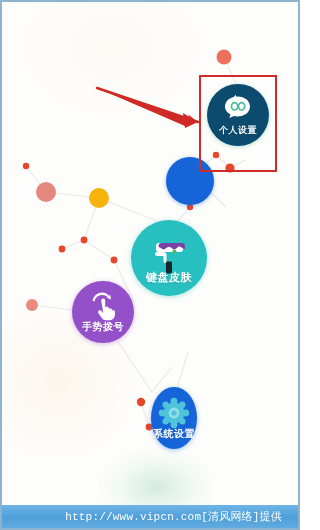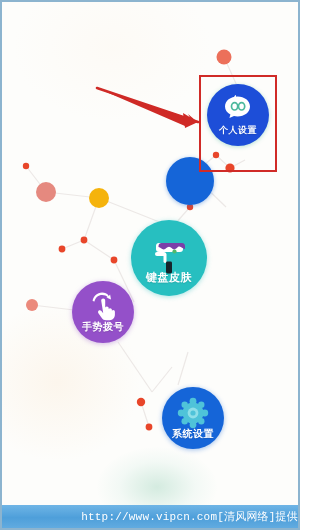--- a/index.html
+++ b/index.html
@@ -69,21 +69,21 @@
     letter-spacing: 0.5px;
     font-weight: bold;
     color: #ffffff;
     text-shadow: 0 1px 1px rgba(0,0,0,0.12);
     line-height: 1;
   }
 
   #bubble-personal {
     left: 205px; top: 82px;
     width: 62px; height: 62px;
-    background: #1d4ed8;
+    background: #0c4a6e;
     box-shadow: 0 1px 4px rgba(98,194,168,0.45);
   }
   #bubble-personal .cap { bottom: 11px; font-size: 9px; }
   #bubble-personal .glyph { top: 11px; }
 
   #bubble-plainblue {
     left: 164px; top: 155px;
     width: 48px; height: 48px;
     background: #1565d8;
     box-shadow: 0 1px 4px rgba(21,101,216,0.4);
@@ -101,22 +101,22 @@
   #bubble-gesture {
     left: 70px; top: 279px;
     width: 62px; height: 62px;
     background: #9450c9;
     box-shadow: 0 1px 5px rgba(148,80,201,0.4);
   }
   #bubble-gesture .cap { bottom: 10px; font-size: 10px; font-family: Liberation Mono, monospace; }
   #bubble-gesture .glyph { top: 10px; }
 
   #bubble-system {
-    left: 160px; top: 385px;
-    width: 62px; height: 62px;
+    left: 149px; top: 385px;
+    width: 46px; height: 62px;
     background: #1565d8;
     box-shadow: 0 1px 5px rgba(21,101,216,0.4);
   }
   #bubble-system .cap { bottom: 10px; font-size: 10px; }
   #bubble-system .glyph { top: 10px; }
 
   
   #highlight-box {
     position: absolute;
     left: 197px; top: 73px;
@@ -136,21 +136,21 @@
   #footer-bar {
     position: absolute;
     left: 0; bottom: 0;
     width: 296px;
     height: 23px;
     background: linear-gradient(to bottom, #6fb5e6 0%, #4e9fda 55%, #61abe0 100%);
     display: flex;
     align-items: center;
     justify-content: flex-end;
     box-sizing: border-box;
-    padding-right: 0;
+    padding-right: 16px;
   }
   #footer-bar .wm {
     font-family: "Liberation Mono", monospace;
     font-size: 11px;
     color: #ffffff;
     letter-spacing: 0.2px;
     white-space: nowrap;
   }
 </style>
 </head>

